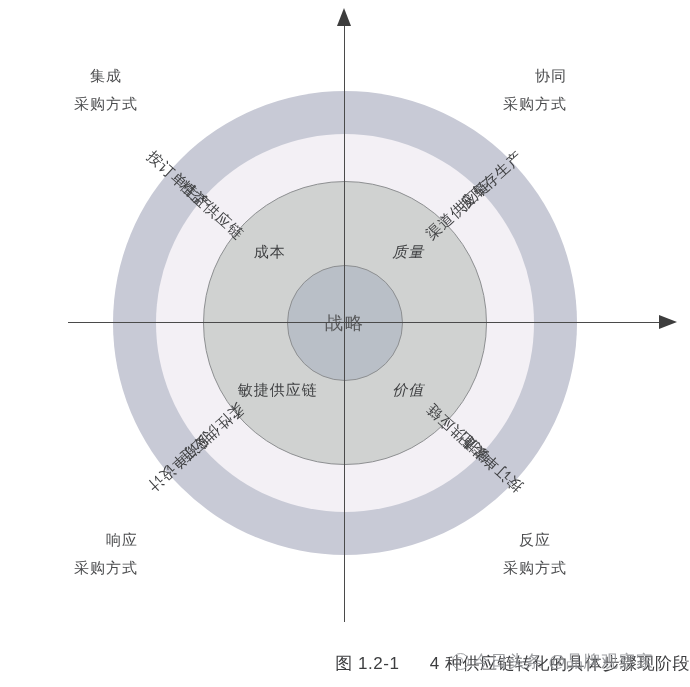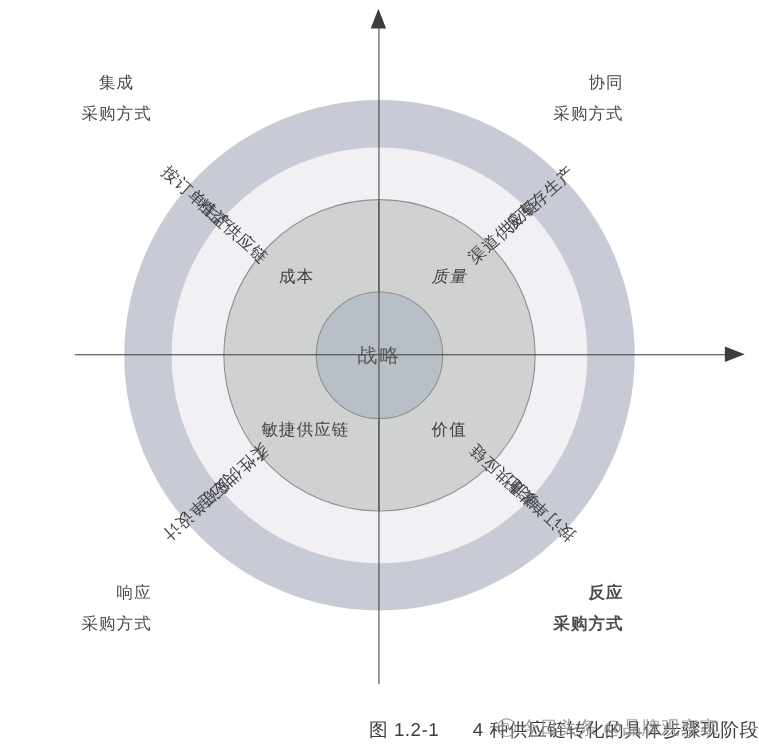--- a/index.html
+++ b/index.html
@@ -136,21 +136,21 @@
     position: absolute;
     font-size: 15px;
     color: #4b4c4e;
     line-height: 28px;
     letter-spacing: 1px;
     white-space: nowrap;
   }
   #quad-top-left     { left: 74px;  top: 62px;  text-align: center; }
   #quad-top-right    { left: 503px; top: 62px;  text-align: right; }
   #quad-bottom-left  { left: 74px;  top: 526px; text-align: right; }
-  #quad-bottom-right { left: 503px; top: 526px; text-align: right; font-weight: bold; }
+  #quad-bottom-right { left: 503px; top: 526px; text-align: center; }
 
   
   #figure-caption {
     position: absolute;
     left: 0;
     top: 652px;
     width: 690px;
     text-align: right;
     font-size: 17px;
     color: #3c3d3f;
@@ -211,21 +211,21 @@
   <div class="radial-label">
     <span style="transform: rotate(-45deg) translate(0,-98px) rotate(45deg); left:-22px; top:-11px;font-family:Liberation Serif, serif;">成本</span>
   </div>
   <div class="radial-label">
     <span style="transform: rotate(45deg) translate(0,-98px) rotate(-45deg); left:-22px; top:-11px;font-style:italic;">质量</span>
   </div>
   <div class="radial-label">
     <span style="transform: rotate(-135deg) translate(0,-98px) rotate(135deg); left:-38px; top:-11px;">敏捷供应链</span>
   </div>
   <div class="radial-label">
-    <span style="transform: rotate(135deg) translate(0,-98px) rotate(-135deg); left:-22px; top:-11px;">价值</span>
+    <span style="transform: rotate(135deg) translate(0,-98px) rotate(-135deg); left:-22px; top:-11px;font-style:italic;">价值</span>
   </div>
 
   <div class="radial-label">
     <span style="transform: rotate(-48deg) translate(0,-166px) rotate(90deg); left:-50px; top:-11px;">精益供应链</span>
   </div>
   <div class="radial-label">
     <span style="transform: rotate(48deg) translate(0,-166px) rotate(-90deg); left:-50px; top:-11px;">渠道供应链</span>
   </div>
   <div class="radial-label">
     <span style="transform: rotate(-132deg) translate(0,-166px) rotate(-90deg); left:-50px; top:-11px;">柔性供应链</span>

